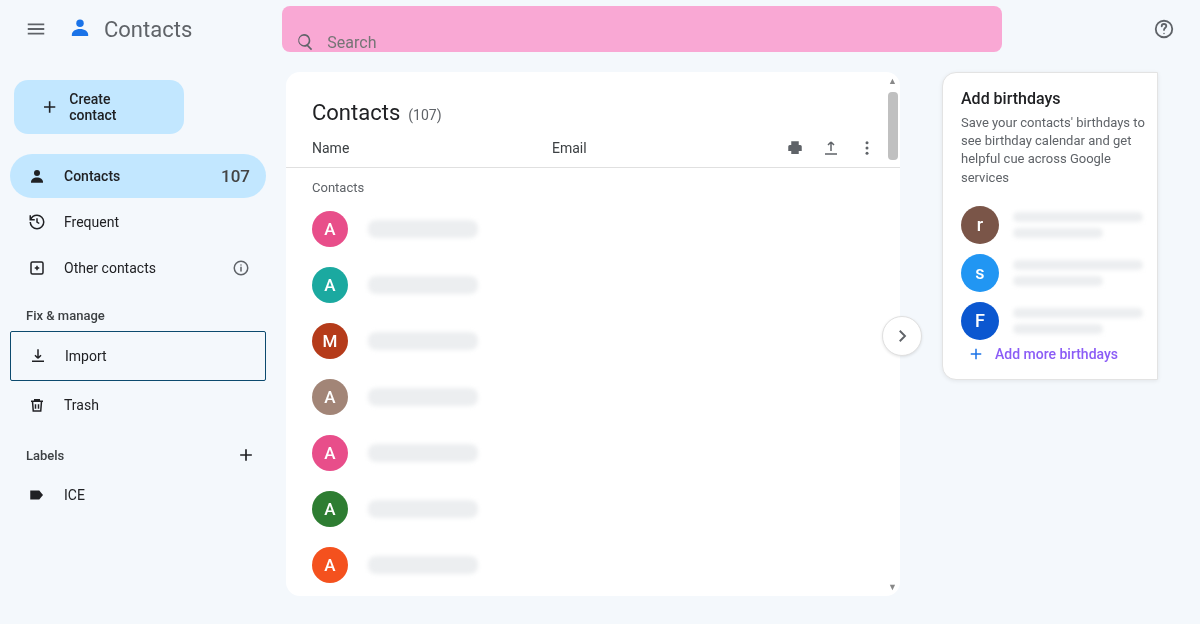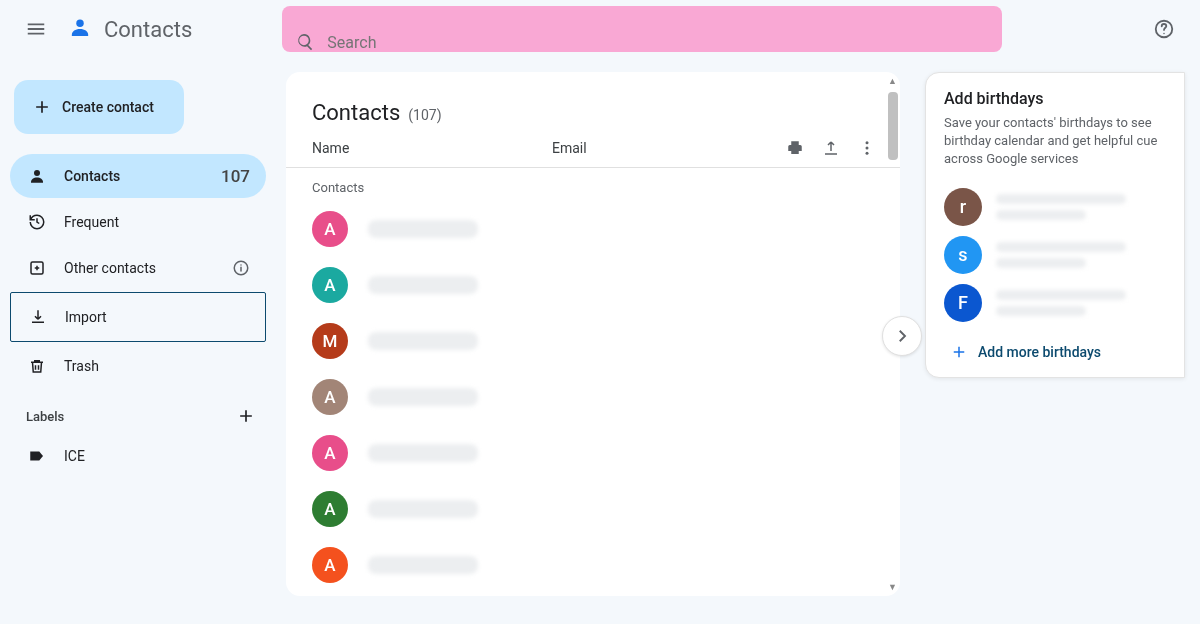--- a/index.html
+++ b/index.html
@@ -11,21 +11,21 @@
   .logo { width:40px; height:40px; display:flex; align-items:center; justify-content:center; margin-left:4px; }
   .app-title { font-size:22px; color:#5f6368; margin-left:4px; }
   .search-bar { margin-left:90px; background:#f9a8d4; border-radius:8px; height:46px; width:720px; display:flex; align-items:flex-end; padding:0 14px; }
   .search-bar input { border:none; background:transparent; font-size:16px; color:#5f6368; outline:none; margin-left:12px; width:100%; }
   .help-btn { margin-left:auto; width:40px; height:40px; display:flex; align-items:center; justify-content:center; cursor:pointer; }
 
   .main { display:flex; height:566px; }
 
   
   .sidebar { width:276px; padding:8px 10px 0 10px; }
-  .create-btn { display:flex; align-items:center; background:#c2e7ff; border-radius:14px; height:54px; padding:0 18px; cursor:pointer; width:170px; margin:14px 0 20px 4px; }
+  .create-btn { display:flex; align-items:center; background:#c2e7ff; border-radius:14px; height:54px; padding:0 26px; cursor:pointer; width:170px; margin:14px 0 20px 4px; }
   .create-btn span.lbl { font-size:14px; font-weight:500; margin-left:10px; }
 
   .nav-item { display:flex; align-items:center; height:44px; border-radius:22px; padding:0 16px; cursor:pointer; font-size:14px; color:#202124; margin:2px 0; }
   .nav-item.active { background:#c2e7ff; font-weight:500; }
   .nav-item .icon { width:22px; display:flex; justify-content:center; }
   .nav-item .lbl { margin-left:16px; }
   .nav-item .count { margin-left:auto; font-size:17px; color:#444; }
   .nav-item .info { margin-left:auto; }
   .nav-item .badge { margin-left:auto; background:#c5221f; color:#fff; border-radius:10px; font-size:12px; min-width:20px; height:20px; display:flex; align-items:center; justify-content:center; padding:0 6px; font-weight:500;}
 
@@ -54,28 +54,28 @@
   .group-hdr { font-size:13px; color:#5f6368; padding:12px 0 6px 26px; }
 
   .row { display:flex; align-items:center; height:56px; padding:0 0 0 26px; }
   .av { width:36px; height:36px; border-radius:50%; display:flex; align-items:center; justify-content:center; color:#fff; font-size:17px; font-weight:500; }
   .blur { margin-left:20px; width:110px; height:18px; background:#eceef0; border-radius:8px; filter:blur(2px); }
 
   
   .chev { position:absolute; top:258px; left:606px; width:40px; height:40px; border-radius:50%; background:#fff; border:1px solid #e0e0e0; display:flex; align-items:center; justify-content:center; cursor:pointer; box-shadow:0 1px 3px rgba(0,0,0,.1);}
 
   
-  .right-panel { position:absolute; top:14px; left:649px; width:260px; background:#fff; border:1px solid #e3e3e3; border-radius:14px 0 0 14px; padding:16px 0 16px 18px; box-shadow:0 1px 4px rgba(0,0,0,.08);}
+  .right-panel { position:absolute; top:14px; left:666px; width:216px; background:#fff; border:1px solid #e3e3e3; border-radius:14px 0 0 14px; padding:16px 0 16px 18px; box-shadow:0 1px 4px rgba(0,0,0,.08);}
   .right-panel h3 { font-size:16px; font-weight:500; margin-bottom:6px; }
   .right-panel p { font-size:13px; color:#5f6368; line-height:1.4; margin-bottom:14px; }
   .bday-row { display:flex; align-items:center; height:48px; }
   .bday-row .av { width:38px; height:38px; font-size:18px; }
   .bday-row .blur2 { margin-left:14px; display:flex; flex-direction:column; gap:6px;}
   .bday-row .bline { width:110px; height:10px; background:#eceef0; border-radius:5px; filter:blur(2px);}
-  .add-more { display:flex; align-items:center; color:#0c4a6e; font-size:14px; font-weight:500; margin-top:16px; cursor:pointer; gap:10px; padding-left:6px;}
+  .add-more { display:flex; align-items:center; color:#8b5cf6; font-size:14px; font-weight:500; cursor:pointer; gap:10px; padding-left:6px;}
 
   svg { display:block; }
 </style>
 </head>
 <body>
 
 <div class="header">
   <div class="menu-btn">
     <svg width="22" height="22" viewBox="0 0 24 24" fill="#5f6368">
         <path d="M3 6h18v2H3zM3 11h18v2H3zM3 16h18v2H3z"></path>
@@ -140,20 +140,21 @@
         </span>
       <span class="lbl">Other contacts</span>
       <span class="info">
           <svg width="18" height="18" viewBox="0 0 24 24" fill="none" stroke="#5f6368" stroke-width="2">
             <circle cx="12" cy="12" r="9"></circle>
             <path d="M12 8h.01M12 11v5" stroke-linecap="round"></path>
           </svg>
         </span>
     </div>
 
+    <div class="section-title">Fix &amp; manage</div>
 
     <div class="import-highlight">
       <div class="nav-item">
         <span class="icon">
             <svg width="18" height="18" viewBox="0 0 24 24" fill="none" stroke="#202124" stroke-width="2">
               <path d="M12 3v12m0 0l-4-4m4 4l4-4M4 19h16"></path>
             </svg>
           </span>
         <span class="lbl">Import</span>
       </div>

